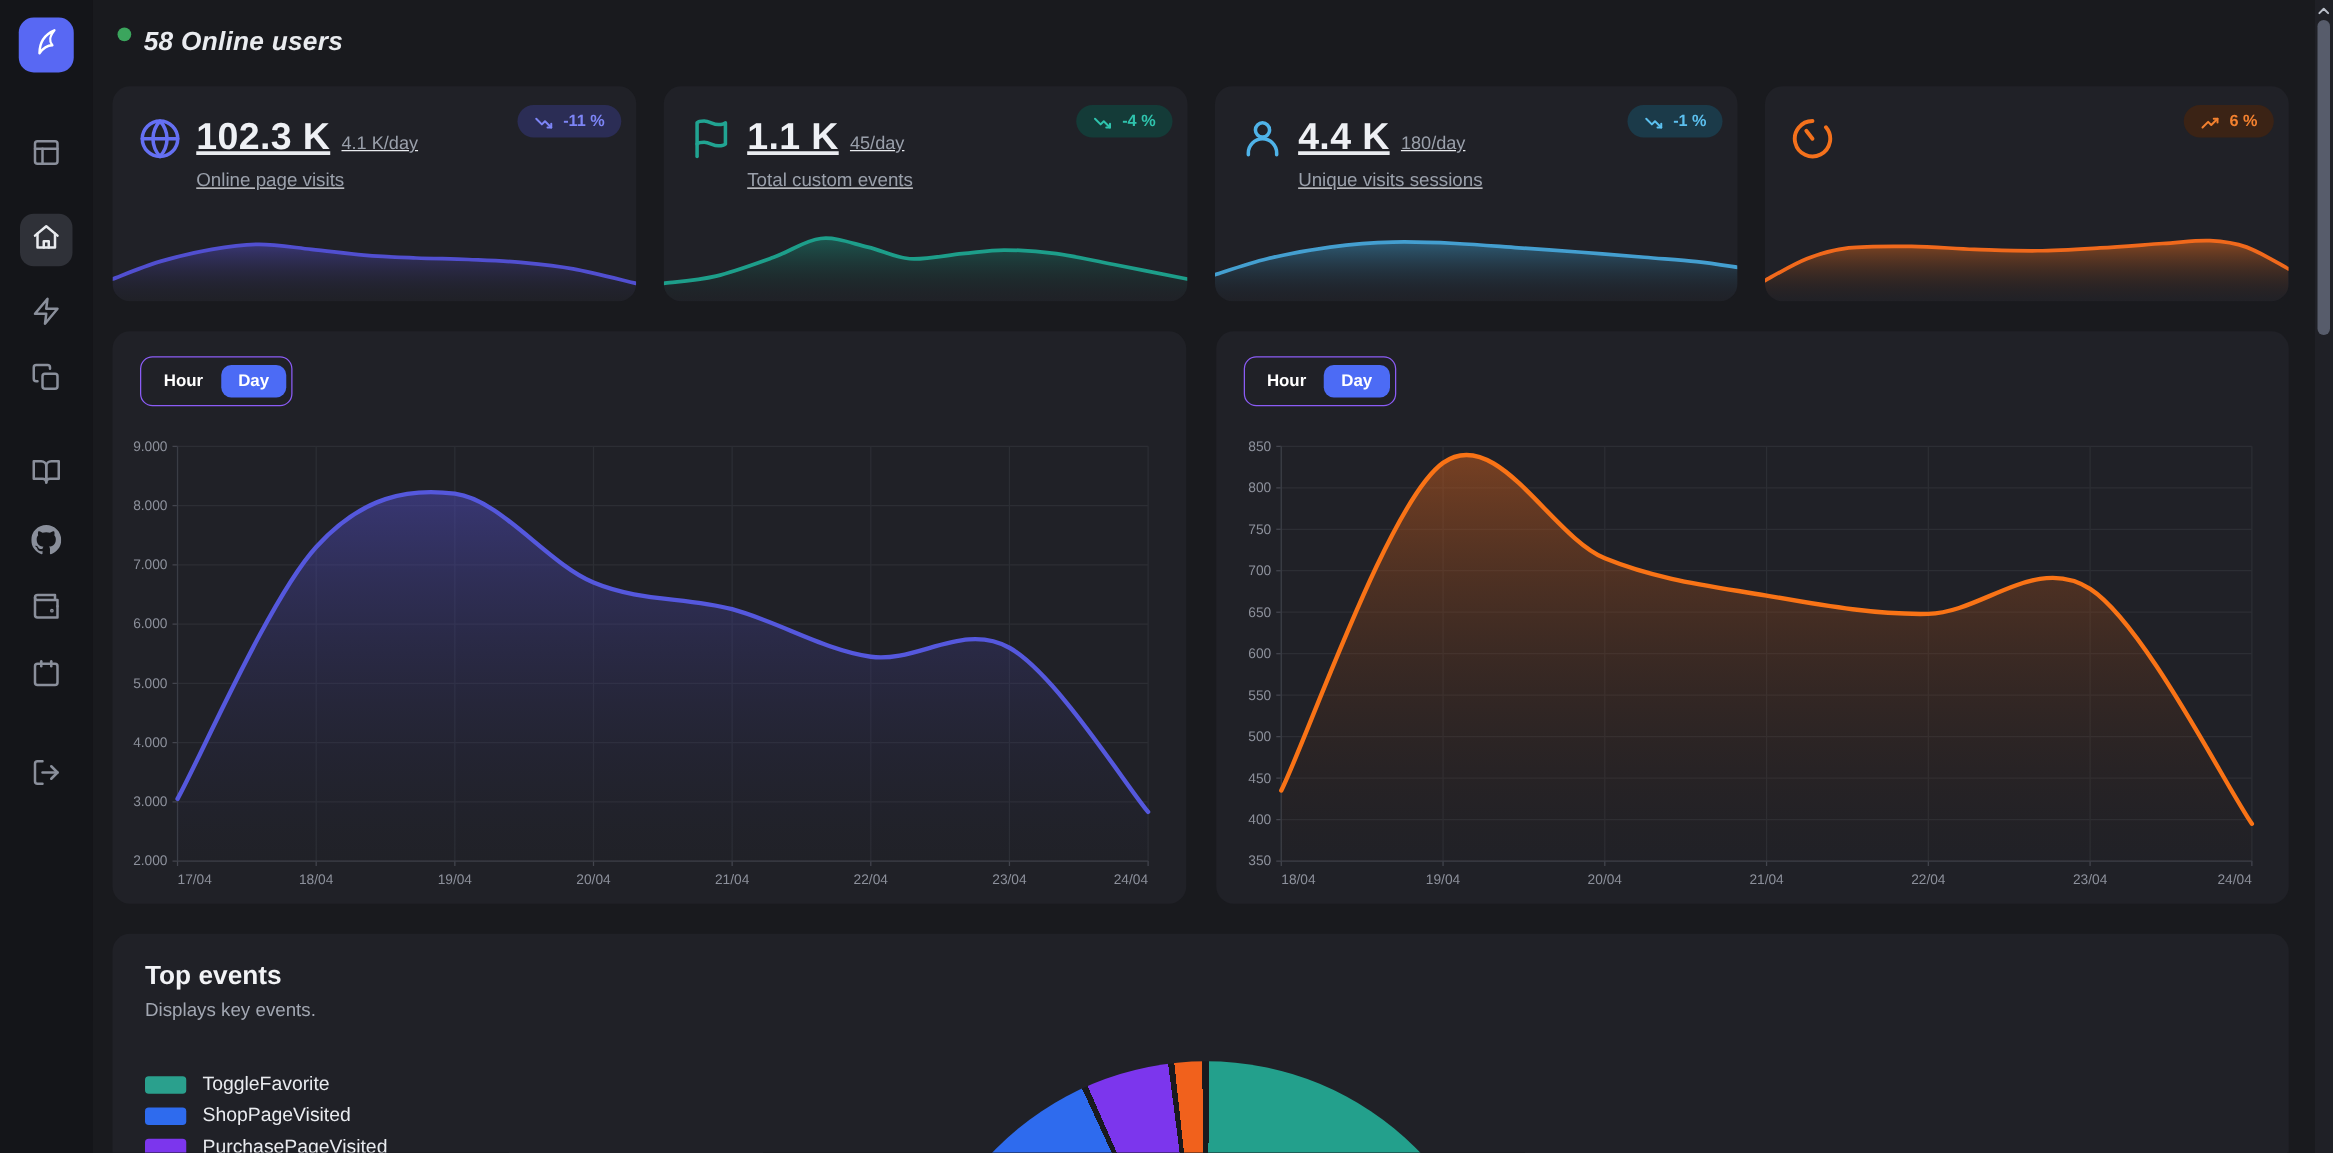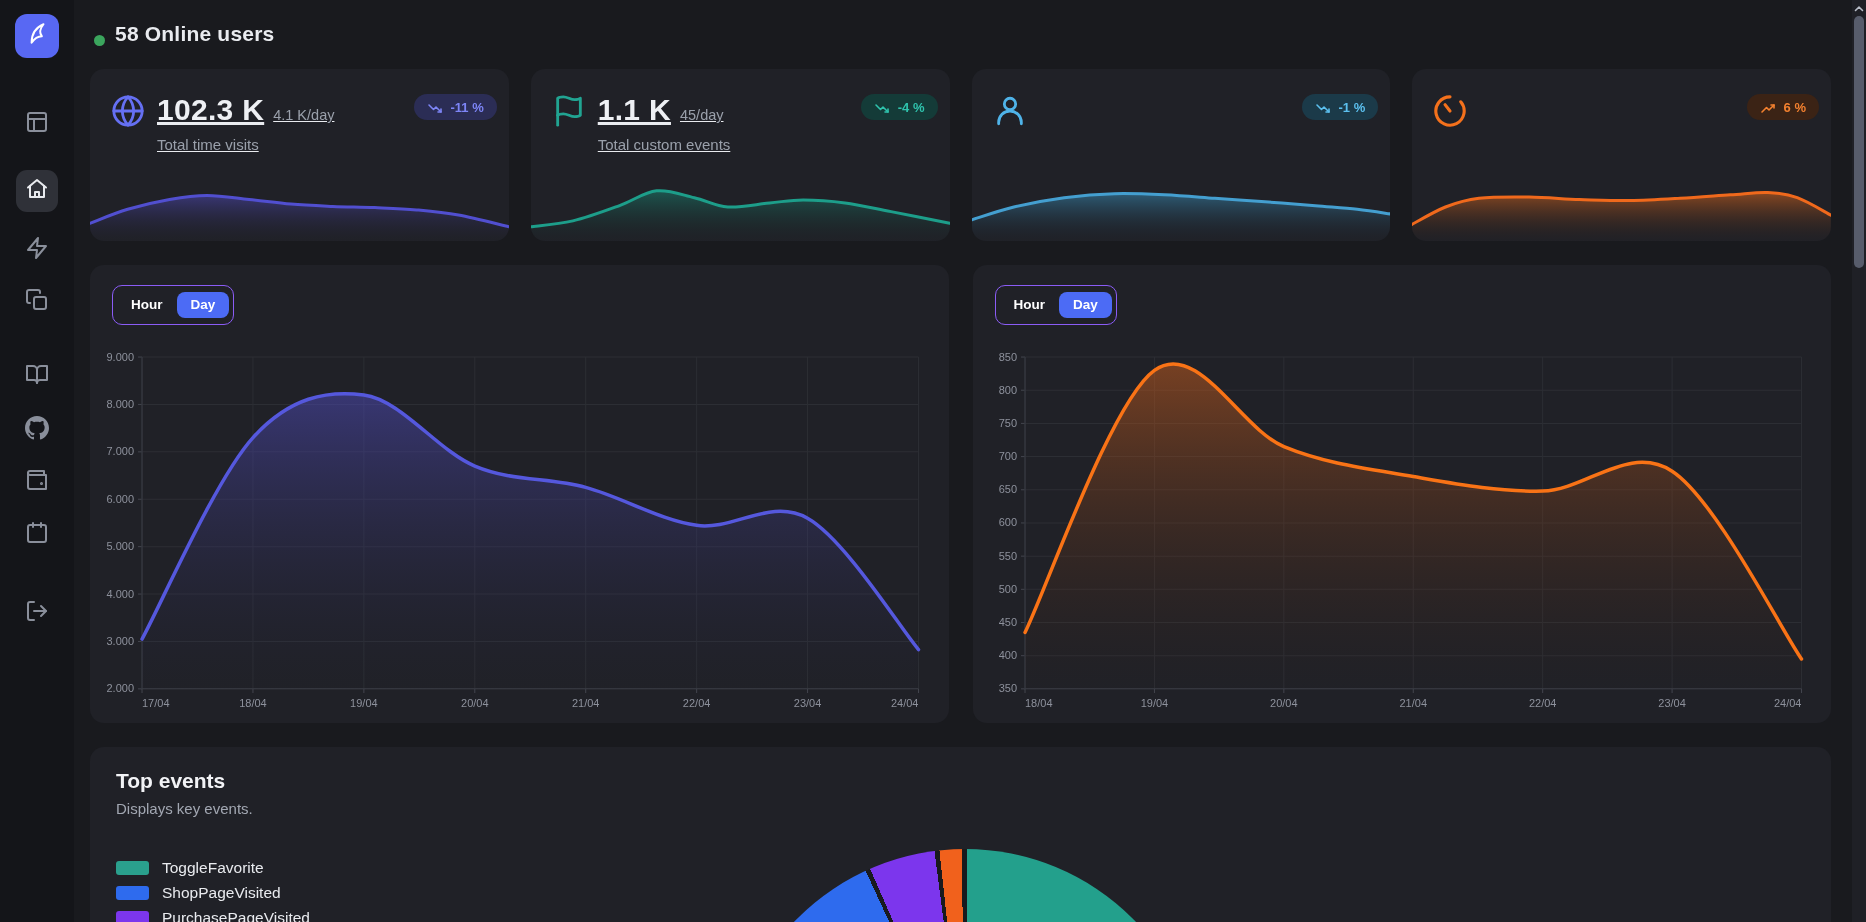--- a/index.html
+++ b/index.html
@@ -23,35 +23,35 @@
   .nav-btn svg{ width:24px; height:24px; }
   .nav-active{
     width:42px; height:42px; background:#2f3138; border-radius:11px; color:#e8eaee;
   }
   
   .scrollbar{ position:fixed; right:0; top:0; width:14px; height:100%; background:#1f2026; z-index:20; }
   .scroll-up{ width:14px; height:16px; display:flex; align-items:center; justify-content:center; }
   .scroll-thumb{ position:absolute; left:2px; top:16px; width:10px; height:252px; background:#575c6b; border-radius:5px; }
   
   .main{ margin-left:74px; padding:22px 35px 0 16px; }
-  .header-row{ display:flex; align-items:flex-end; gap:10px; margin-left:4px; }
+  .header-row{ display:flex; align-items:flex-start; gap:10px; margin-left:4px;font-style:italic; }
   .online-dot{ width:11px; height:11px; border-radius:50%; background:#3ba55d; }
   .page-title{ font-size:21px; font-weight:bold; letter-spacing:.2px; }
   
   .cards{ display:grid; grid-template-columns:repeat(4,1fr); gap:22px; margin-top:23px;text-decoration:underline; }
   .card{ position:relative; height:172px; background:#202127; border-radius:14px; overflow:hidden; }
   .card-head{ display:flex; gap:12px; padding:24px 21px 0 21px; }
   .stat-icon{ width:34px; height:34px; flex:0 0 34px; margin-top:1px; }
   .stat-icon svg{ width:34px; height:34px; }
   .value-row{ display:flex; align-items:baseline; }
   .stat-value{ font-size:30px; font-weight:bold; color:#eef0f4; letter-spacing:.3px; white-space:nowrap; }
   .stat-perday{ font-size:14.5px; color:#9aa0ab; margin-left:9px; white-space:nowrap; }
   .stat-label{ font-size:15px; color:#9aa0ab; margin-top:9px; }
   .badge{
-    position:absolute; top:25px; right:12px; display:flex; align-items:center; gap:8px;
+    position:absolute; top:15px; right:12px; display:flex; gap:8px;
     padding:5px 13px; border-radius:999px; font-size:13px; font-weight:bold;
   }
   .badge svg{ width:16px; height:16px; }
   .spark{ position:absolute; left:0; right:0; bottom:0; height:70px; }
   .spark svg{ display:block; width:100%; height:70px; }
   
   .charts{ display:grid; grid-template-columns:1fr 1fr; gap:24px; margin-top:24px; }
   .chart-card{ position:relative; height:458px; background:#202127; border-radius:14px; padding:20px 22px; }
   .chart-title{ font-size:21px; font-weight:bold; color:#f2f3f6; }
   .chart-sub{ font-size:15px; color:#a2a7b2; margin-top:7px; }
@@ -197,21 +197,21 @@
               <circle cx="12" cy="12" r="10"></circle>
               <path d="M2 12h20"></path>
               <path d="M12 2a15.3 15.3 0 0 1 4 10 15.3 15.3 0 0 1-4 10 15.3 15.3 0 0 1-4-10 15.3 15.3 0 0 1 4-10z"></path>
             </svg>
         </span>
         <div>
           <div class="value-row">
             <span class="stat-value">102.3 K</span>
             <span class="stat-perday">4.1 K/day</span>
           </div>
-          <div class="stat-label">Total time visits</div>
+          <div class="stat-label">Online page visits</div>
         </div>
       </div>
       <div class="badge" style="background: rgb(43, 45, 85); color: rgb(125, 133, 246);">
           <svg viewBox="0 0 16 14" width="16" height="14">
             <path d="M2 5 L6.5 9.5 L9 7 L14 12" fill="none" stroke="#7d85f6" stroke-width="1.6" stroke-linecap="round" stroke-linejoin="round"></path>
             <path d="M14 12 l-3 0 m3 0 l0 -3" fill="none" stroke="#7d85f6" stroke-width="1.6" stroke-linecap="round" stroke-linejoin="round"></path>
           </svg>
         <span class="badge-text">-11 %</span>
       </div>
       <div class="spark">
@@ -266,20 +266,27 @@
     </div>
 
     <div class="card">
       <div class="card-head">
         <span class="stat-icon">
           <svg viewBox="0 0 24 24" fill="none" stroke="#4fb3e8" stroke-width="2" stroke-linecap="round" stroke-linejoin="round">
               <circle cx="12" cy="7" r="4"></circle>
               <path d="M4 21v-1a7 7 0 0 1 16 0v1"></path>
             </svg>
         </span>
+        <div>
+          <div class="value-row">
+            <span class="stat-value">4.4 K</span>
+            <span class="stat-perday">180/day</span>
+          </div>
+          <div class="stat-label">Unique visits sessions</div>
+        </div>
       </div>
       <div class="badge" style="background: rgb(27, 58, 73); color: rgb(92, 192, 239);">
           <svg viewBox="0 0 16 14" width="16" height="14">
             <path d="M2 5 L6.5 9.5 L9 7 L14 12" fill="none" stroke="#5cc0ef" stroke-width="1.6" stroke-linecap="round" stroke-linejoin="round"></path>
             <path d="M14 12 l-3 0 m3 0 l0 -3" fill="none" stroke="#5cc0ef" stroke-width="1.6" stroke-linecap="round" stroke-linejoin="round"></path>
           </svg>
         <span class="badge-text">-1 %</span>
       </div>
       <div class="spark">
           <svg viewBox="0 0 419 70" preserveAspectRatio="none">

